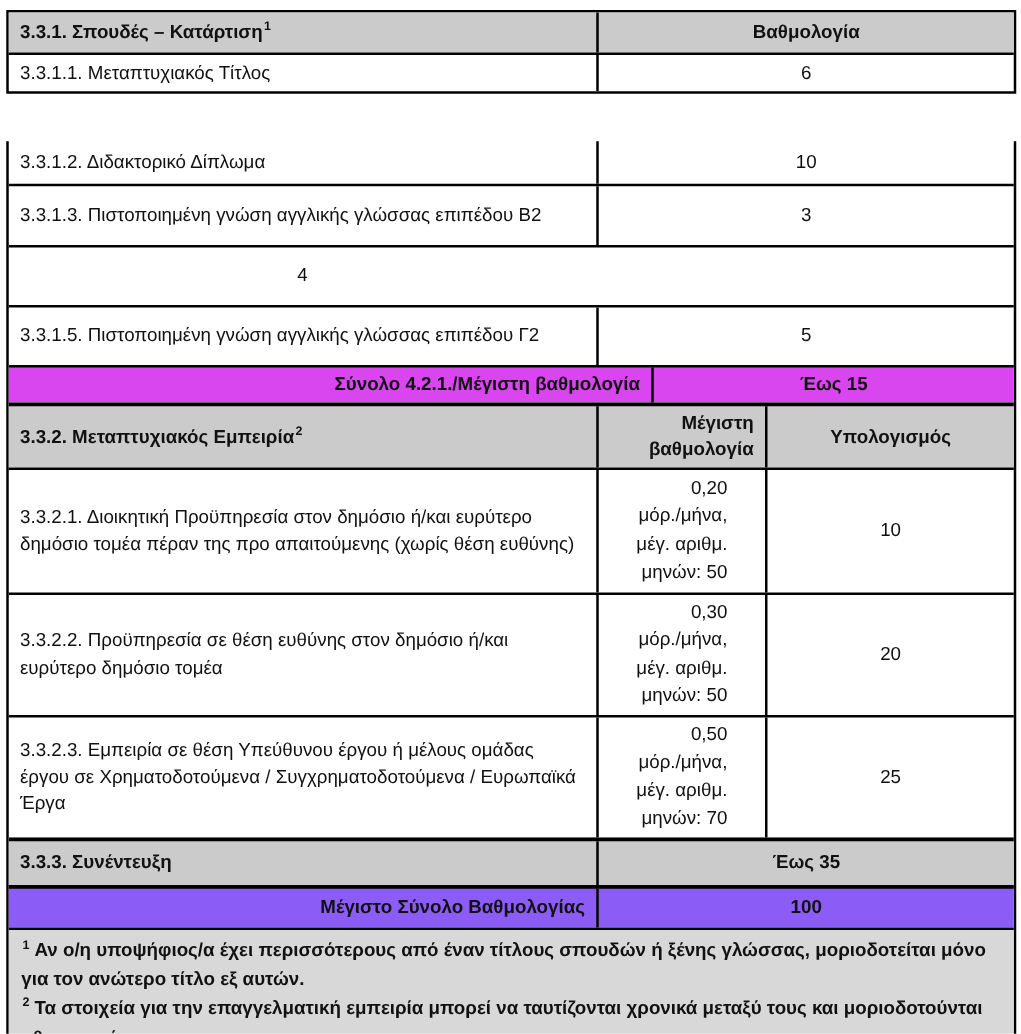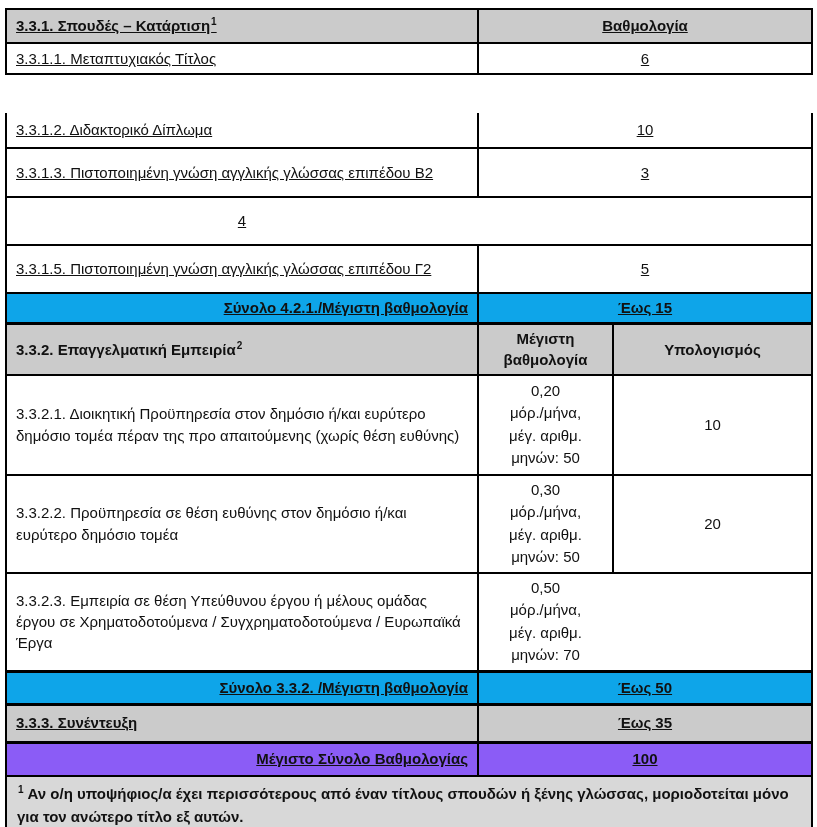--- a/index.html
+++ b/index.html
@@ -13,33 +13,33 @@
   .page { position:relative; width:817px; height:827px; background:#ffffff; }
   .tbl {
     position:absolute; left:5px; width:808px;
     border:2px solid #000000; background:#ffffff;
   }
   .tbl1 { top:8px; }
   .tbl2 { top:113px; border-top:none; }
   .row { display:grid; border-top:2px solid #000000; }
   .row:first-child { border-top:none; }
   .row.thick { border-top-width:3px; }
-  .cols2 { grid-template-columns:470px 1fr;text-decoration:underline; }
+  .cols2 { grid-template-columns:470px 1fr; }
   .cols3 { grid-template-columns:470px 135px 1fr; }
   .cell {
     display:flex; align-items:center;
     padding:3px 9px;
     font-size:15px; line-height:1.42;
   }
   .cell + .cell { border-left:2px solid #000000; }
-  .c-center { justify-content:center; text-align:center; }
+  .c-center { justify-content:center; text-align:right; }
   .c-right  { justify-content:flex-end; text-align:right; }
   .bold { font-weight:bold; }
   .hdr   { background:#cbcbcb; }
-  .total { background:#0ea5e9; }
+  .total { background:#d946ef;padding-left:44px; }
   .grand { background:#8b5cf6; }
   .pre { white-space:pre-line; }
   sup { font-size:10px; line-height:0; margin-left:1px; }
   .fn-sup { font-size:10px; vertical-align:super; margin-right:4px; }
   
   .h32{min-height:32px} .h29{min-height:29px}
   .h34{min-height:34px} .h47{min-height:47px} .h46{min-height:46px}
   .h28{min-height:28px} .h36{min-height:36px}
   .h98{min-height:98px} .h86{min-height:86px} .h92{min-height:92px}
   .h30{min-height:30px} .h35{min-height:35px} .h31{min-height:31px}
@@ -92,21 +92,21 @@
       <div class="cell c-center h46">5</div>
     </div>
 
     <div class="row cols2 total">
       <div class="cell bold c-right h28">Σύνολο 4.2.1./Μέγιστη βαθμολογία</div>
       <div class="cell bold c-center h28">Έως 15</div>
     </div>
 
     <div class="row cols3 hdr thick">
       <div class="cell bold h36">
-        <span><span>3.3.2. Επαγγελματική Εμπειρία</span><sup>2</sup></span>
+        <span><span>3.3.2. Μεταπτυχιακός Εμπειρία</span><sup>2</sup></span>
       </div>
       <div class="cell bold c-center h36">Μέγιστη βαθμολογία</div>
       <div class="cell bold c-center h36">Υπολογισμός</div>
     </div>
 
     <div class="row cols3">
       <div class="cell h98">3.3.2.1. Διοικητική Προϋπηρεσία στον δημόσιο ή/και ευρύτερο δημόσιο τομέα πέραν της προ απαιτούμενης (χωρίς θέση ευθύνης)</div>
       <div class="cell c-center pre calc h98">0,20
 μόρ./μήνα,
 μέγ. αριθμ.
@@ -122,26 +122,23 @@
 μηνών: 50</div>
       <div class="cell c-center h86">20</div>
     </div>
 
     <div class="row cols3">
       <div class="cell h92">3.3.2.3. Εμπειρία σε θέση Υπεύθυνου έργου ή μέλους ομάδας έργου σε Χρηματοδοτούμενα / Συγχρηματοδοτούμενα / Ευρωπαϊκά Έργα</div>
       <div class="cell c-center pre calc h92">0,50
 μόρ./μήνα,
 μέγ. αριθμ.
 μηνών: 70</div>
+      <div class="cell c-center h92">25</div>
     </div>
 
-    <div class="row cols2 total thick">
-      <div class="cell bold c-right h30">Σύνολο 3.3.2. /Μέγιστη βαθμολογία</div>
-      <div class="cell bold c-center h30">Έως 50</div>
-    </div>
 
     <div class="row cols2 hdr thick">
       <div class="cell bold h35">3.3.3. Συνέντευξη</div>
       <div class="cell bold c-center h35">Έως 35</div>
     </div>
 
     <div class="row cols2 grand thick">
       <div class="cell bold c-right h31">Μέγιστο Σύνολο Βαθμολογίας</div>
       <div class="cell bold c-center h31">100</div>
     </div>

